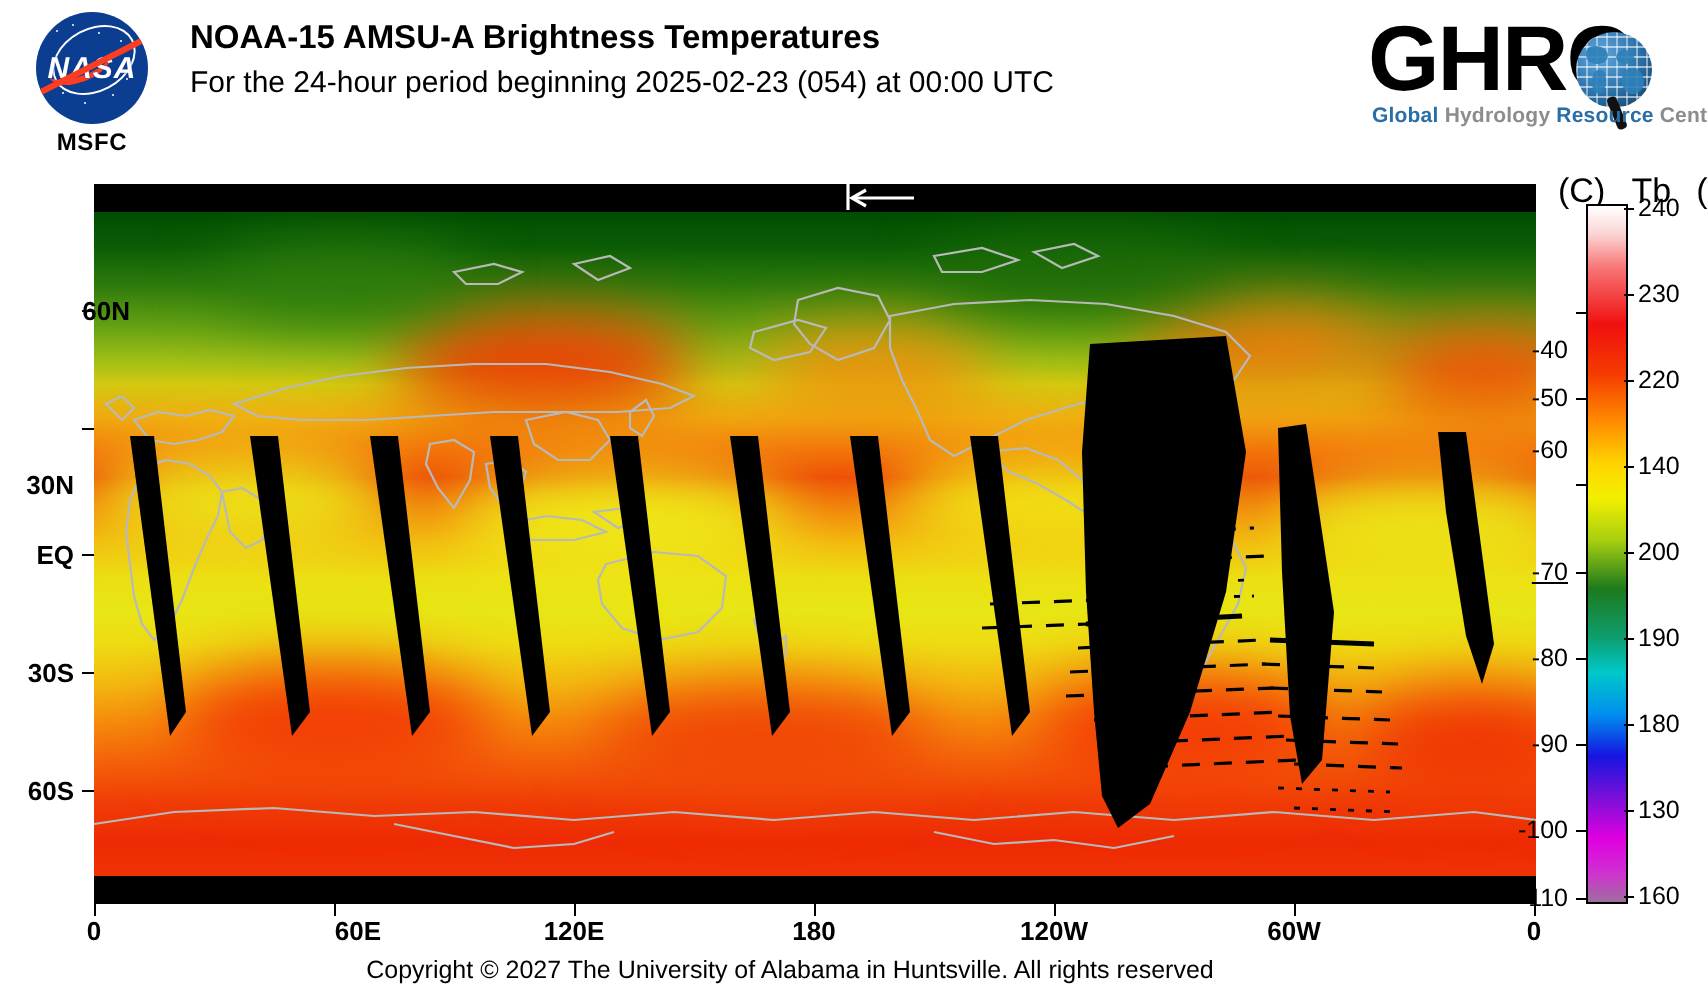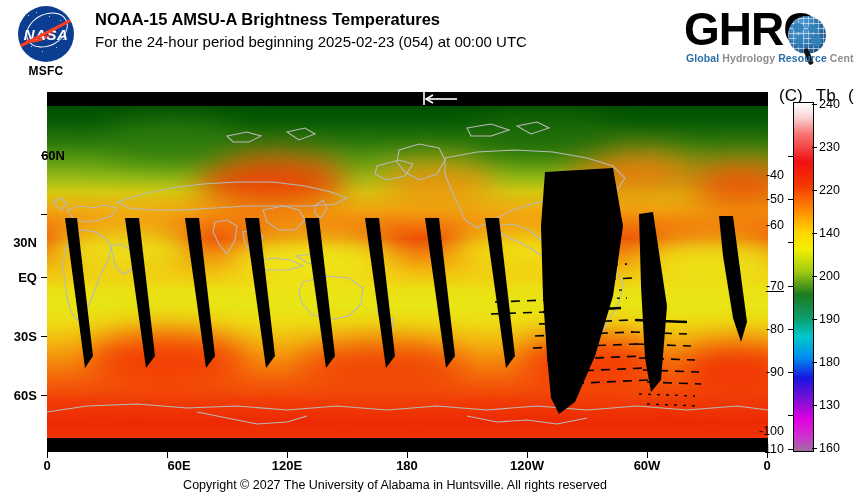--- a/index.html
+++ b/index.html
@@ -566,16 +566,16 @@
 <div class="cb-tick-l" style="left:788px;top:372px;"></div>
 <div class="cb-tick-l" style="left:788px;top:415px;"></div>
 <div class="cb-tick-l" style="left:788px;top:449px;"></div>
 
 <div class="cb-label-l" style="left:740px;top:149px;width:44px;margin-top:19px;">-40</div>
 <div class="cb-label-l" style="left:740px;top:192px;width:44px;">-50</div>
 <div class="cb-label-l" style="left:740px;top:218px;width:44px;">-60</div>
 <div class="cb-label-l" style="left:740px;top:279px;width:44px;text-decoration:underline;">-70</div>
 <div class="cb-label-l" style="left:740px;top:322px;width:44px;">-80</div>
 <div class="cb-label-l" style="left:740px;top:365px;width:44px;">-90</div>
-<div class="cb-label-l" style="left:740px;top:408px;width:44px;margin-top:16px;">-100</div>
+<div class="cb-label-l" style="left:740px;top:408px;width:44px;">-100</div>
 <div class="cb-label-l" style="left:740px;top:442px;width:44px;">-110</div>
 
 <div id="copyright">Copyright © 2027 The University of Alabama in Huntsville.  All rights reserved</div>
 
 </body></html>

